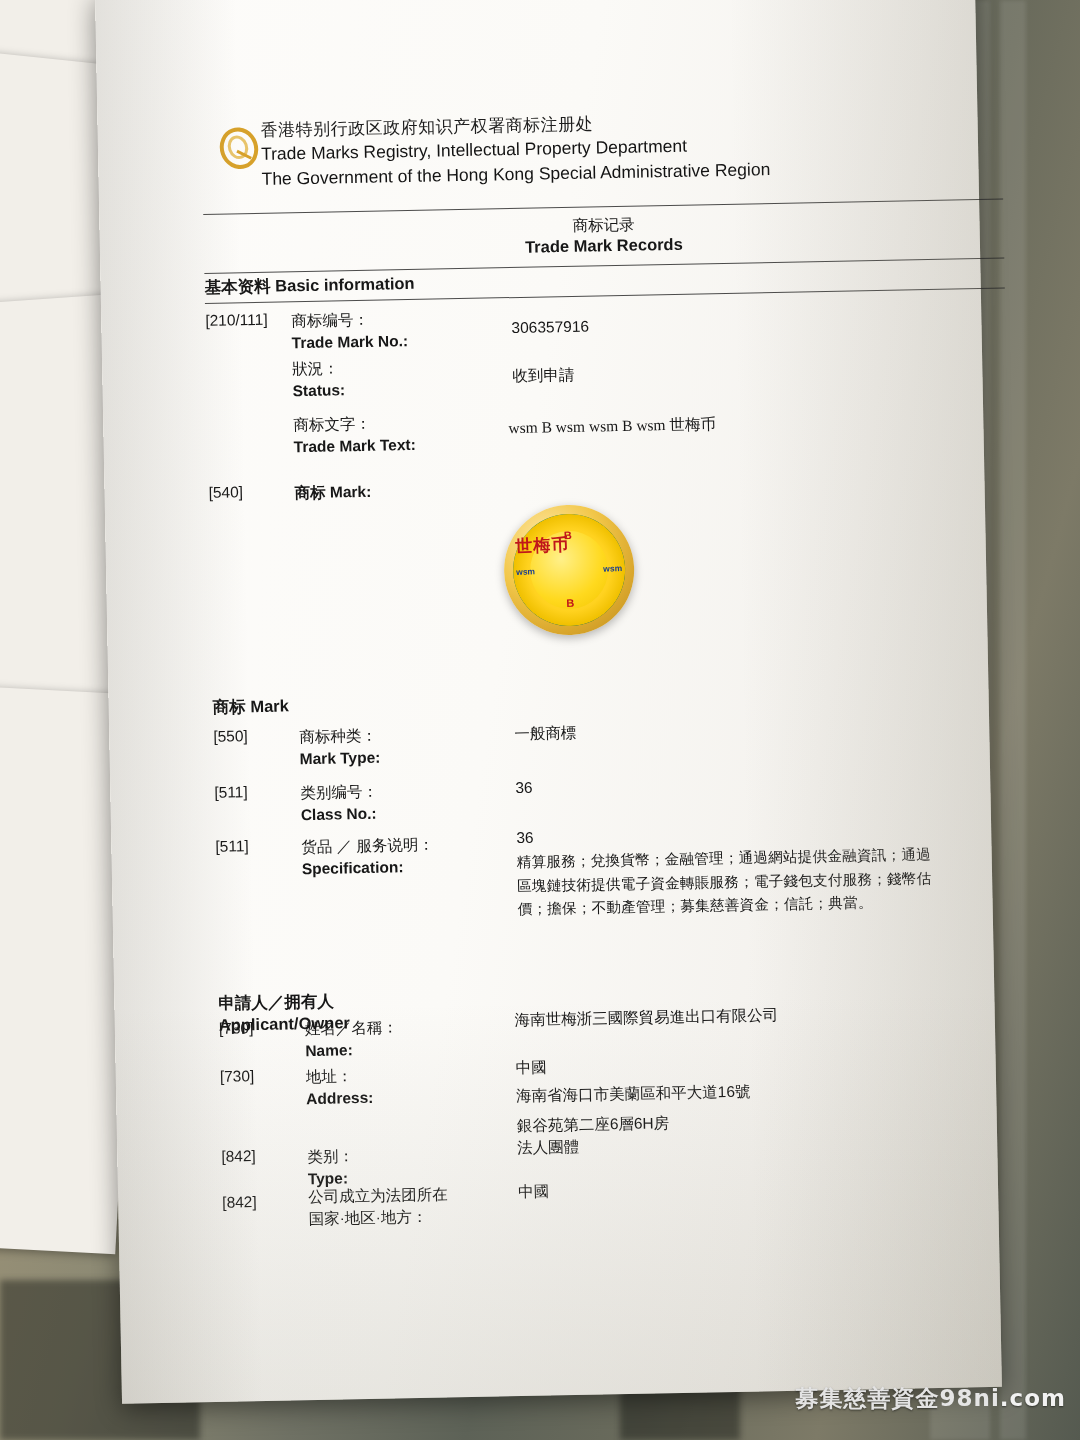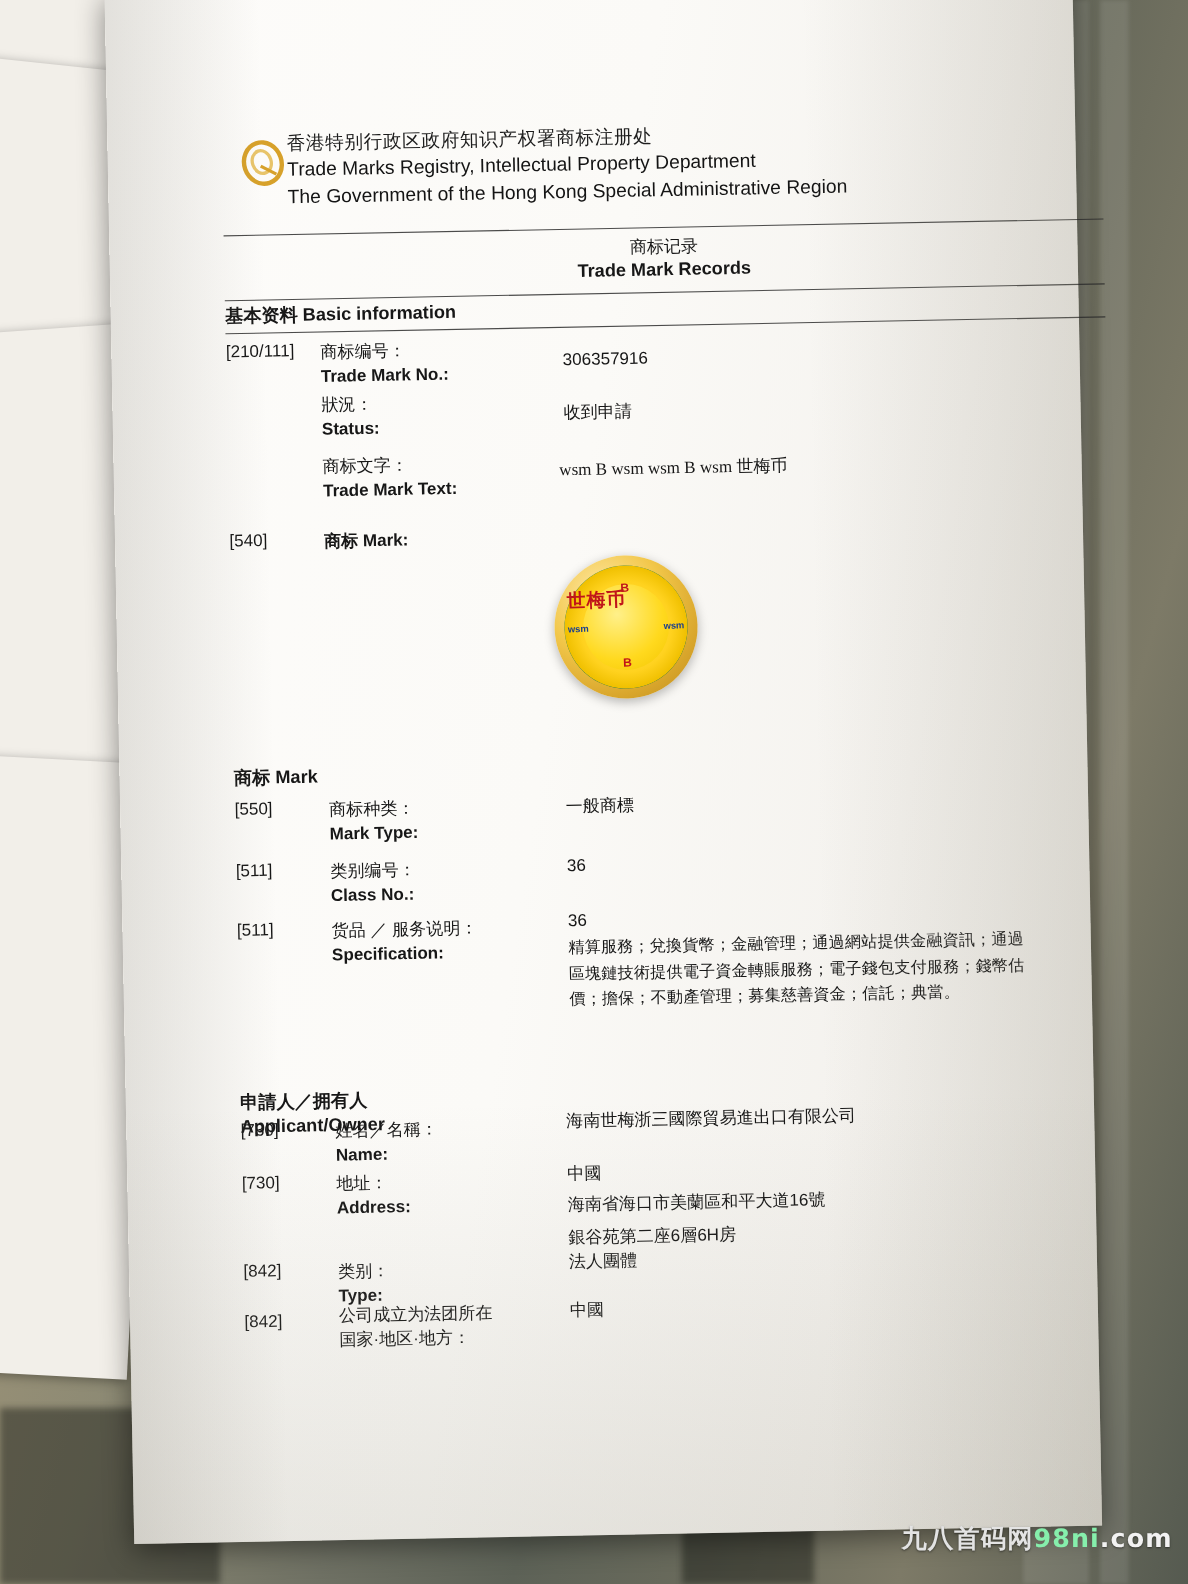--- a/index.html
+++ b/index.html
@@ -221,21 +221,21 @@
   .watermark {
     position: absolute;
     right: 14px;
     bottom: 26px;
     font-size: 23px;
     font-weight: 700;
     letter-spacing: 1px;
     font-family: "DejaVu Sans", sans-serif;
   }
   .watermark .w1 { color: #e3e3e3; text-shadow: 0 1px 2px rgba(0,0,0,.5); }
-  .watermark .w2 { color: #86efac; }
+  .watermark .w2 { color: #e5e5e5; }
   .watermark .w3 { color: #f2f2f2; text-shadow: 0 1px 2px rgba(0,0,0,.5); }
 </style>
 </head>
 <body>
 
 <div id="shot">
 
   <div class="bg"></div>
   <div class="bg-stripe" style="left:930px; top:0; width:60px; height:1440px;"></div>
   <div class="bg-stripe" style="left:1000px; top:0; width:26px; height:1440px;"></div>
@@ -367,16 +367,16 @@
         <div>公司成立为法团所在</div>
         <div>国家·地区·地方：</div>
       </div>
       <div class="val" style="left:400px; top:1194px;">中國</div>
 
     </div>
     <div class="sheet-shade"></div>
   </div>
 
   <div class="watermark">
-    <span class="w1">九八首码网</span><span class="w2">98ni</span><span class="w3">.com</span>
+    <span class="w1">募集慈善資金</span><span class="w2">98ni</span><span class="w3">.com</span>
   </div>
 
 </div>
 
 </body></html>

